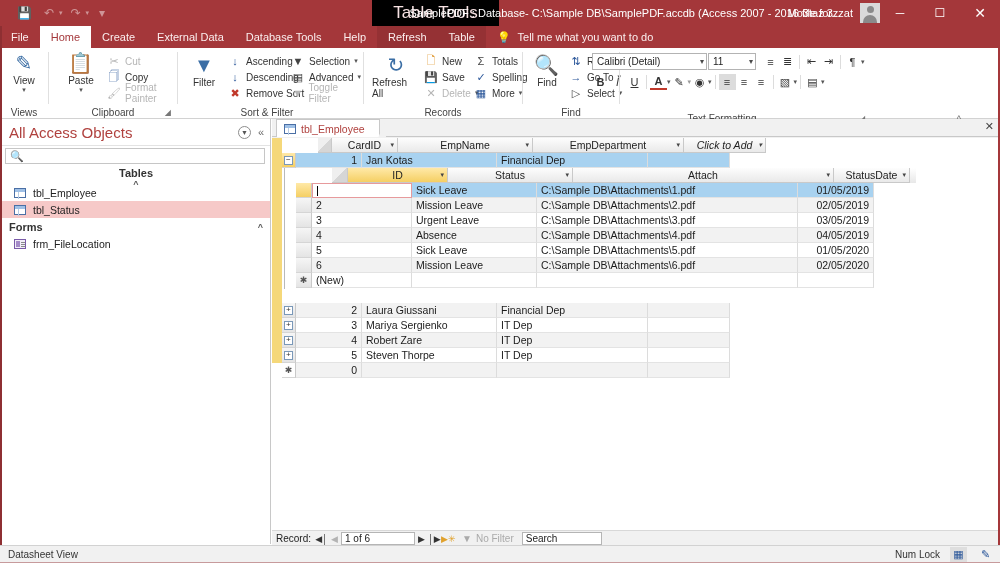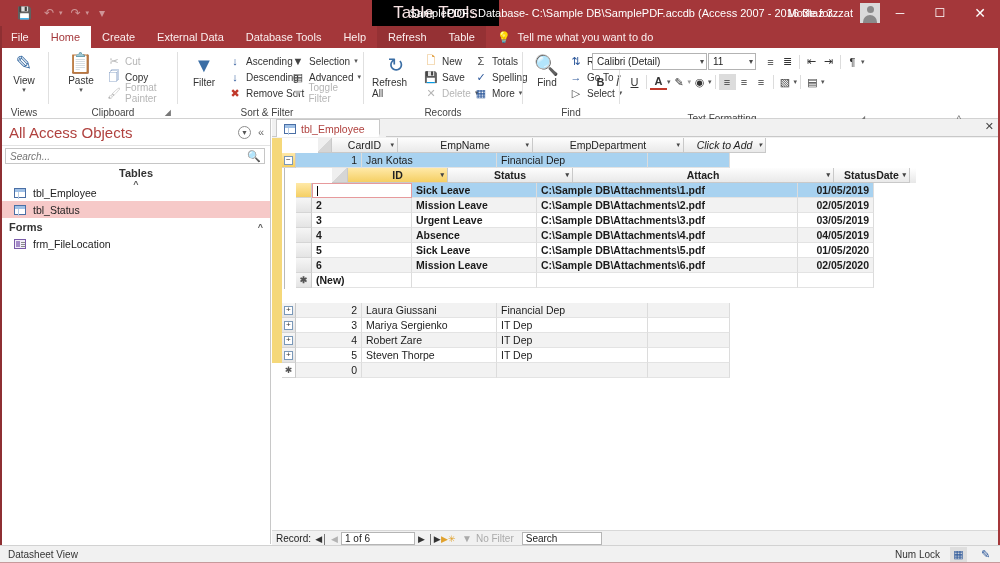--- a/index.html
+++ b/index.html
@@ -522,21 +522,20 @@
 
   <div class="navpane">
     <div class="nav-hdr">
       <span class="nav-title">All Access Objects</span>
       <span class="nav-hdr-btns">
         <span class="circ-arrow">▼</span>
         <span style="font-size:11px;">«</span>
       </span>
     </div>
     <div class="searchbox">
-      <input placeholder="Search..." style="">
       <span class="mag">🔍</span>
     </div>
 
     <div class="grp-hdr" style="margin-top:3px;flex-direction:column;">
       <span>Tables</span>
       <span class="chev">^</span>
     </div>
     <div class="nav-item">
       <span class="tbl-ico"></span>
       <span>tbl_Employee</span>
@@ -592,21 +591,21 @@
       <div class="drow" style="left:10px; top:15px;">
         <div class="rowsel gold">
           <span class="expander">−</span>
         </div>
         <div class="dcell num selrow" style="width:66px;">1</div>
         <div class="dcell selrow" style="width:135px;">Jan Kotas</div>
         <div class="dcell selrow" style="width:151px;">Financial Dep</div>
         <div class="dcell selrow" style="width:82px;"></div>
       </div>
 
-      <div style="position:absolute; left:24px; top:30px; width:620px;font-weight:bold;">
+      <div style="position:absolute; left:24px; top:30px; width:620px;">
         <div style="position:absolute; left:-12px; top:0; width:1px; height:121px; background:#b9b9b9;"></div>
 
         <div class="hdrrow" style="position:relative; left:0; top:0;">
           <div class="hcell corner" style="width:16px;"></div>
           <div class="hcell gold" style="width:100px;">
             <span>ID</span>
             <span class="dd">▾</span>
           </div>
           <div class="hcell" style="width:125px;">
             <span>Status</span>

